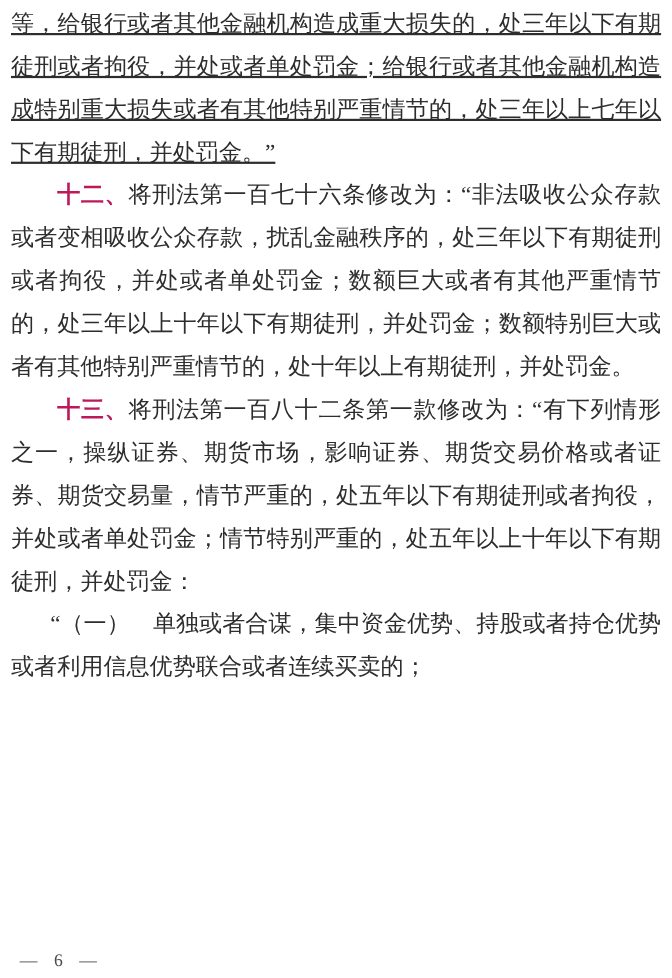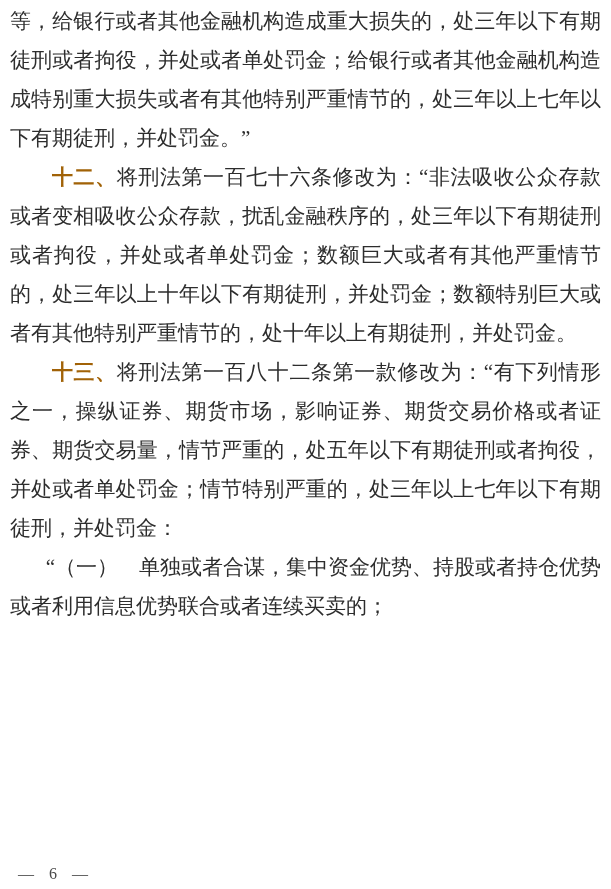--- a/index.html
+++ b/index.html
@@ -18,27 +18,28 @@
   .para {
     font-size: 21px;
     line-height: 39px;
     text-align: justify;
     text-justify: inter-character;
     text-indent: 2em;
     color: #2d2d2d;
   }
   .para.no-indent {
     text-indent: 0;
+    text-decoration: underline;
   }
   .para.quote-lead {
     text-indent: 1.7em;
   }
   .lead {
     font-weight: 700;
-    color: #a16207;
+    color: #be185d;
   }
   .page-number {
     position: absolute;
     left: 18px;
     top: 864px;
     font-size: 16px;
     line-height: 20px;
     color: #4a4a4a;
     word-spacing: 9px;
     letter-spacing: 1px;
@@ -49,21 +50,21 @@
 
 <div class="page">
   <div class="text-block">
 
     <p class="para no-indent"><span>等，给银行或者其他金融机构造成重大损失的，处三年以下有期徒刑或者拘役，并处或者单处罚金；给银行或者其他金融机构造成特别重大损失或者有其他特别严重情节的，处三年以上七年以下有期徒刑，并处罚金。”</span></p>
 
     <p class="para"><span class="lead">十二、</span><span>将刑法第一百七十六条修改为：“非法吸收公众存款或者变相吸收公众存款，扰乱金融秩序的，处三年以下有期徒刑或者拘役，并处或者单处罚金；数额巨大或者有其他严重情节的，处三年以上十年以下有期徒刑，并处罚金；数额特别巨大或者有其他特别严重情节的，处十年以上有期徒刑，并处罚金。</span></p>
 
 
 
-    <p class="para"><span class="lead">十三、</span><span>将刑法第一百八十二条第一款修改为：“有下列情形之一，操纵证券、期货市场，影响证券、期货交易价格或者证券、期货交易量，情节严重的，处五年以下有期徒刑或者拘役，并处或者单处罚金；情节特别严重的，处三年以上七年以下有期徒刑，并处罚金：</span></p>
+    <p class="para"><span class="lead">十三、</span><span>将刑法第一百八十二条第一款修改为：“有下列情形之一，操纵证券、期货市场，影响证券、期货交易价格或者证券、期货交易量，情节严重的，处五年以下有期徒刑或者拘役，并处或者单处罚金；情节特别严重的，处五年以上十年以下有期徒刑，并处罚金：</span></p>
 
     <p class="para quote-lead"><span>“（一）　单独或者合谋，集中资金优势、持股或者持仓优势或者利用信息优势联合或者连续买卖的；</span></p>
 
 
   </div>
 
   <div class="page-number">— 6 —</div>
 </div>
 
 </body></html>

